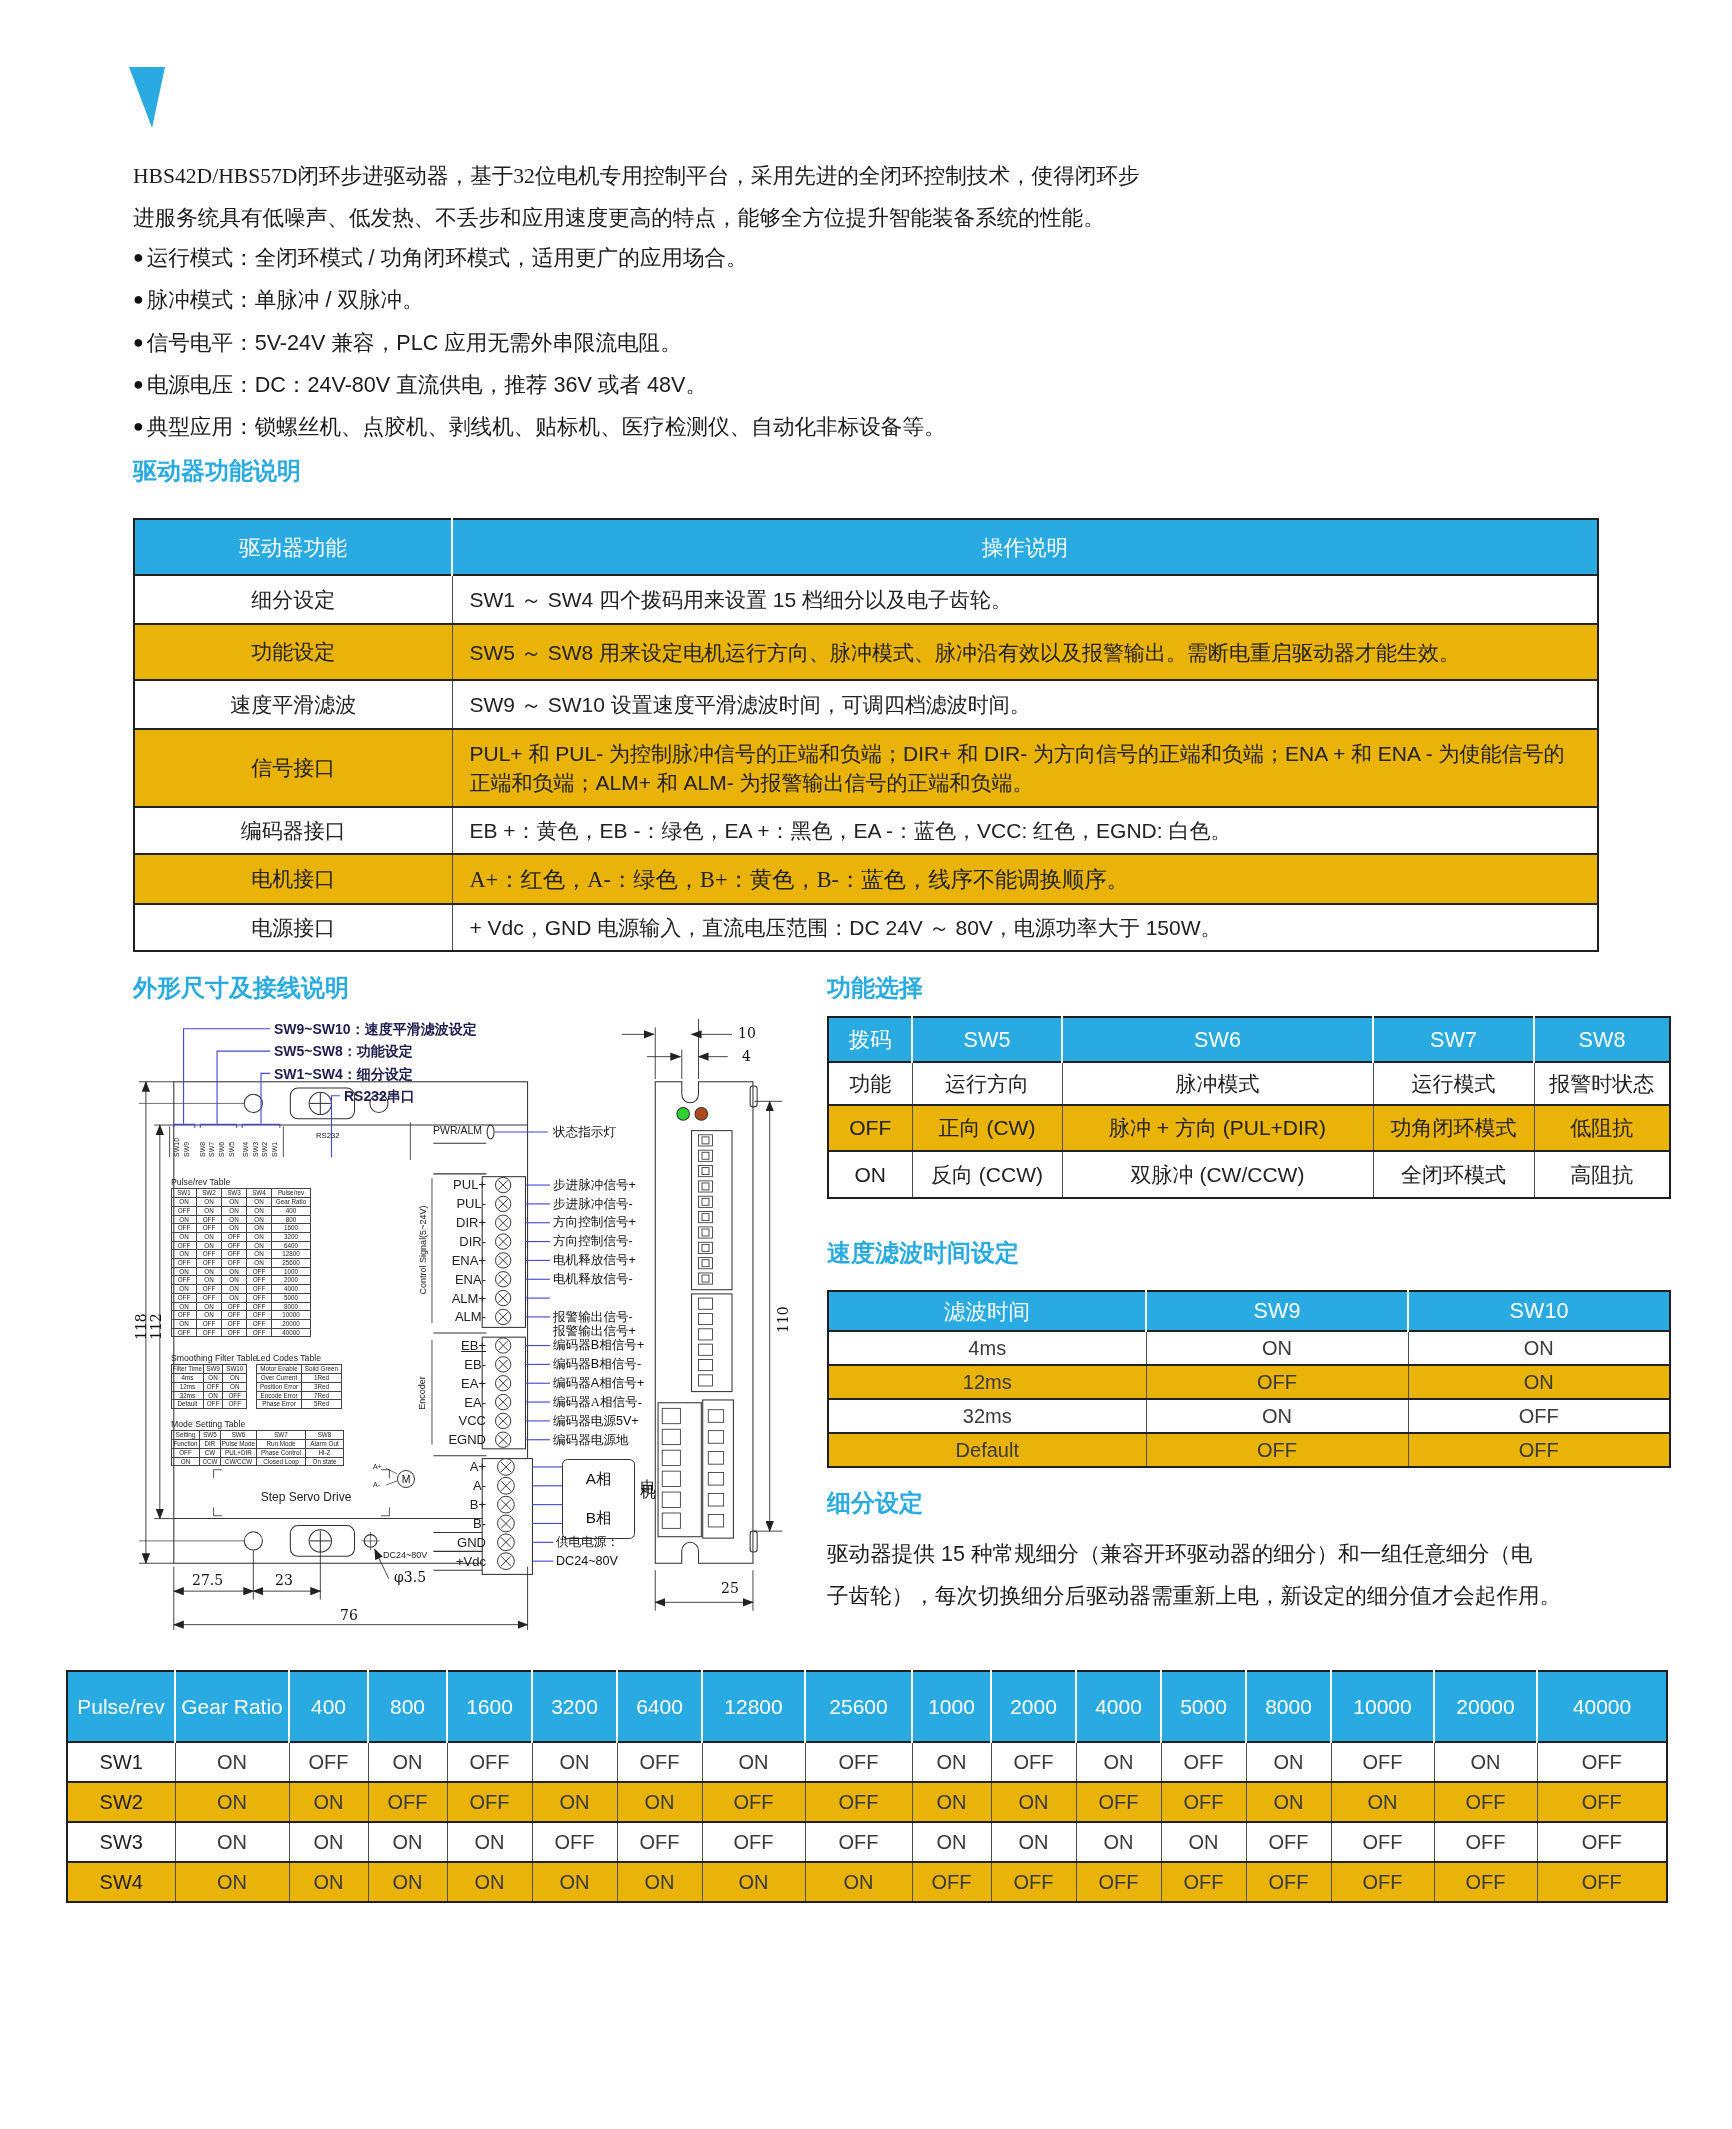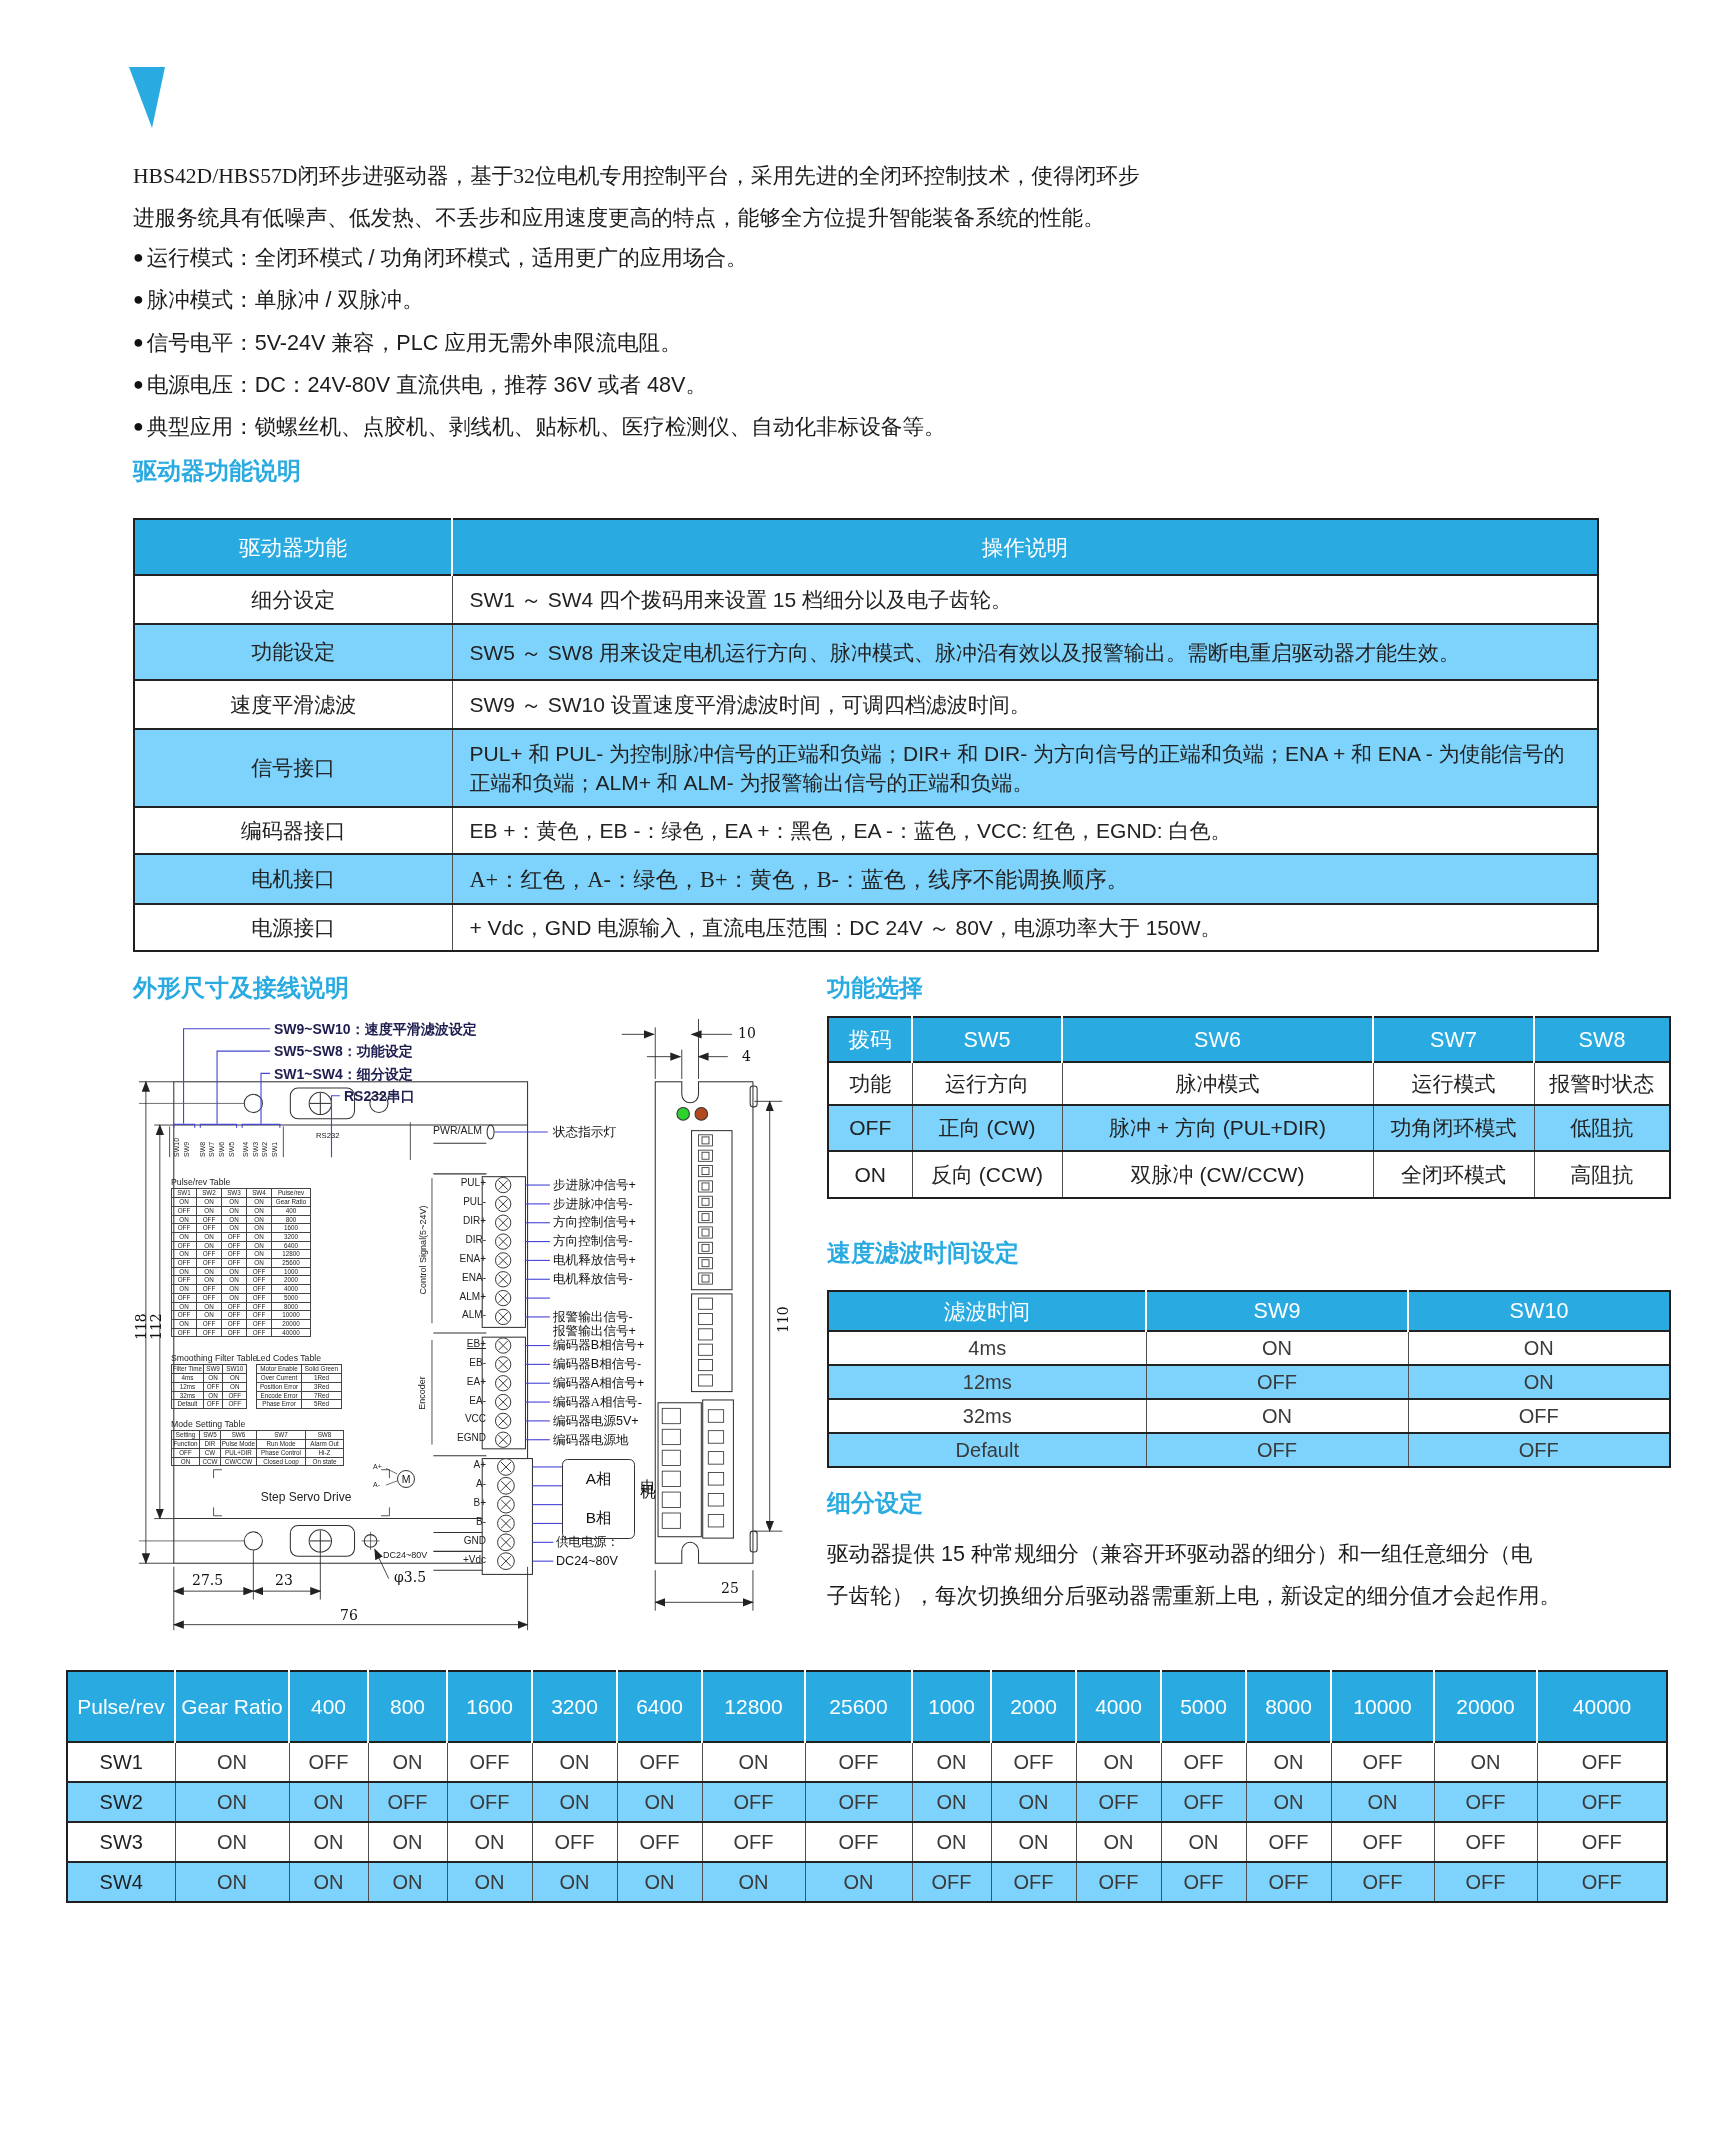--- a/index.html
+++ b/index.html
@@ -17,21 +17,21 @@
   .bullet .dot{font-size:18px;margin-right:2.8px;color:#111;}
   .sec-title{position:absolute;font-size:24px;font-weight:bold;color:#29ABE2;}
   
   table.t{border-collapse:collapse;table-layout:fixed;background:#fff;border:2.1px solid #1f1f1f;}
   table.t th{background:#29ABE2;color:#fff;font-weight:normal;font-size:21.6px;text-align:center;
        border-left:2.8px solid #fff;padding:0;}
   table.t th:first-child{border-left:2.1px solid #1f1f1f;}
   table.t td{border-left:0.7px solid #4f4f4f;border-top:2.1px solid #222;font-size:21px;
        text-align:center;padding:0 5.6px;}
   table.t td:first-child{border-left:none;}
-  table.t tr.alt td{background:#7dd3fc;}
+  table.t tr.alt td{background:#eab308;}
   #table1{position:absolute;left:133px;top:518px;width:1466px;}
   #table1 thead tr{height:56px;}
   #table1 td.desc{text-align:left;padding:0 17px;line-height:29px;}
   #table1 td.serif{font-family:"Liberation Serif","DejaVu Serif",serif;font-size:22.3px;}
   #func-table{position:absolute;left:827px;top:1016px;width:841px;}
   #func-table thead tr{height:45px;}
   #speed-table{position:absolute;left:827px;top:1290px;width:841px;}
   #speed-table thead tr{height:40px;}
   #speed-table td{font-size:20px;color:#3a3a3a;}
   .sec5-text{position:absolute;left:827px;top:1533px;width:848px;font-size:21.6px;
@@ -42,21 +42,21 @@
   #bottom-table td{font-size:20px;color:#3a3a3a;height:38px;}
   #bottom-table td.rowlbl{color:#222;}
   
   .drawing{position:absolute;left:133px;top:1012px;width:674px;height:628px;}
   .drawing *{box-sizing:border-box;}
   .dlayer{position:absolute;left:0;top:0;width:100%;height:100%;}
   .co{position:absolute;font-size:14px;font-weight:600;color:#1d1d4f;white-space:nowrap;}
   .dip{position:absolute;top:145px;transform:rotate(-90deg);transform-origin:0 0;
        font-size:7px;width:31px;color:#222;white-space:nowrap;}
   .rs232{position:absolute;left:183px;top:119px;font-size:7.7px;color:#222;}
-  .term{position:absolute;left:300px;width:53px;text-align:right;font-size:10px;color:#222;white-space:nowrap;}
+  .term{position:absolute;left:300px;width:53px;text-align:right;font-size:13px;color:#222;white-space:nowrap;}
   .pwr-lbl{position:absolute;left:296px;top:112px;width:57px;text-align:center;font-size:10.5px;color:#222;}
   .grp-rot{position:absolute;transform:rotate(-90deg);font-size:9px;color:#222;text-align:center;white-space:nowrap;}
   .wire{position:absolute;left:420px;font-size:12.6px;color:#111;white-space:nowrap;}
   .mini{position:absolute;color:#222;}
   .mini-title{font-size:8.7px;margin-bottom:1.4px;white-space:nowrap;}
   .mini table{border-collapse:collapse;}
   .mini td{border:0.7px solid #444;font-size:6.3px;line-height:7.7px;height:8.4px;padding:0 0.7px;
        text-align:center;white-space:nowrap;overflow:hidden;}
   .ssd{position:absolute;left:105px;top:478px;width:136px;text-align:center;font-size:12px;color:#222;}
   .dim{position:absolute;font-family:"DejaVu Serif","Liberation Serif",serif;font-size:14px;color:#111;white-space:nowrap;}

